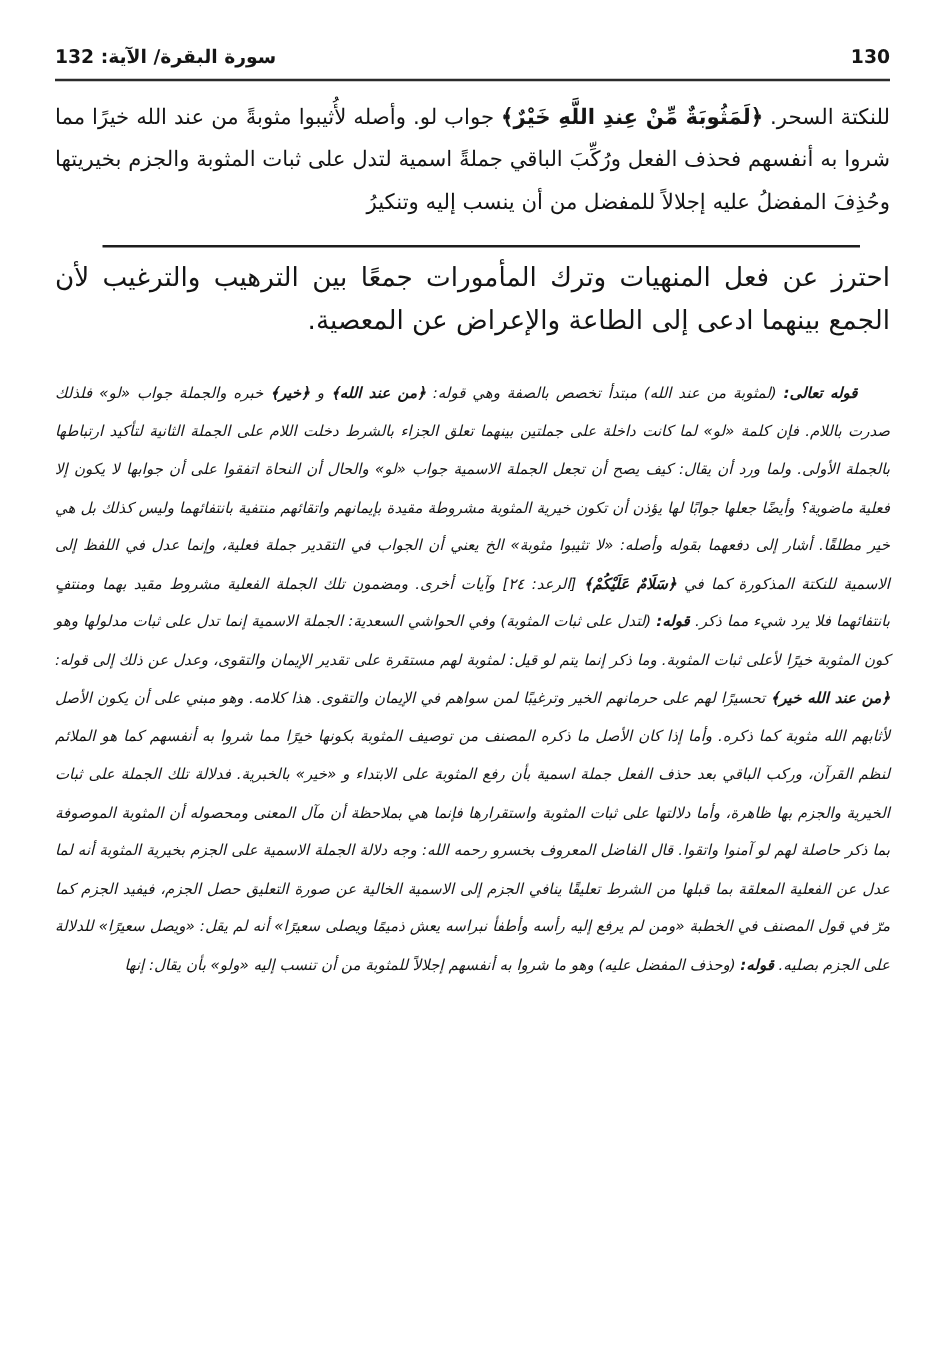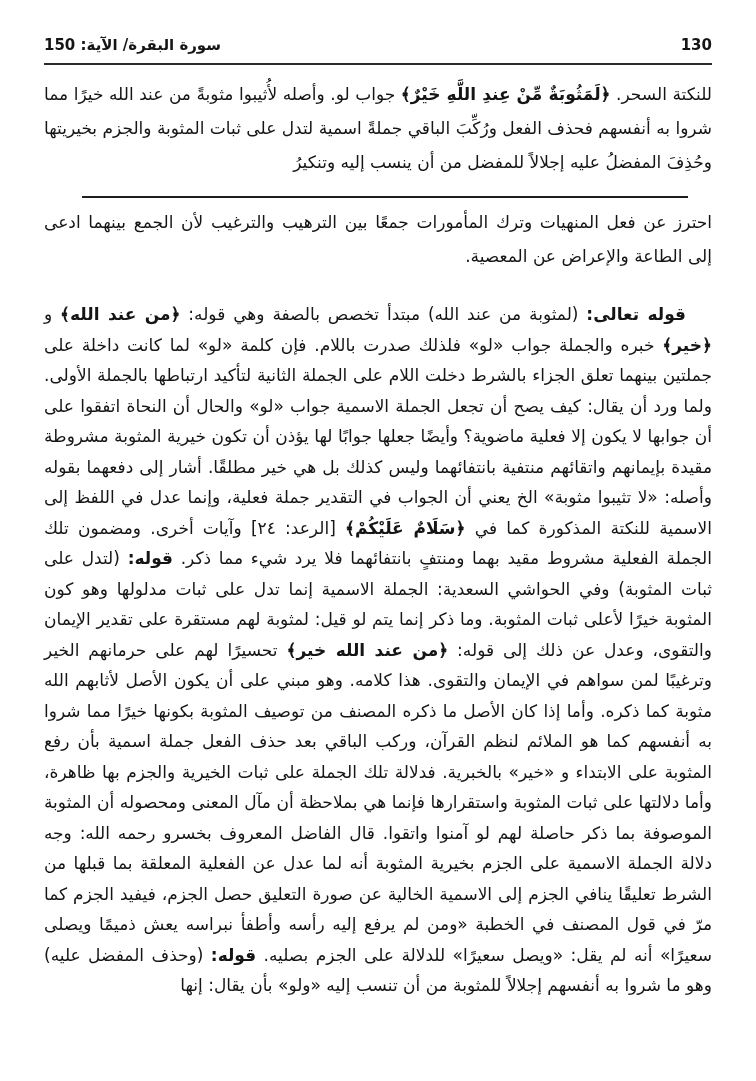--- a/index.html
+++ b/index.html
@@ -45,44 +45,45 @@
     text-align-last: auto;
   }
   
   .footnote-rule {
     border: 0;
     border-top: 2px solid #1d1d1d;
     margin: 11px 24px 0 38px;
   }
   .footnote {
     margin-top: 7px;
-    font-size: 17px;
+    font-size: 21px;
     line-height: 34px;
     text-align: justify;
   }
   
   .commentary {
     margin-top: 26px;
-    font-size: 17px;
+    font-size: 12px;
     line-height: 30.5px;
     text-align: justify;
     text-indent: 26px;
+    font-style: italic;
   }
   .seg-normal { font-weight: normal; }
   .seg-bold   { font-weight: bold; }
   .seg-quran  { font-weight: bold; margin-top: 48px; }
 </style>
 </head>
 <body>
 
 <div class="page">
 
   <div class="running-head">
     <span>130</span>
-    <span>سورة البقرة/ الآية: 150</span>
+    <span>سورة البقرة/ الآية: 132</span>
   </div>
   <hr class="head-rule">
 
   <p class="tafsir-top"><span class="seg-normal">للنكتة السحر. </span><span class="seg-quran">﴿لَمَثُوبَةٌ مِّنْ عِندِ اللَّهِ خَيْرٌ﴾</span><span class="seg-normal"> جواب لو. وأصله لأُثيبوا مثوبةً من عند الله خيرًا مما شروا به أنفسهم فحذف الفعل ورُكِّبَ الباقي جملةً اسمية لتدل على ثبات المثوبة والجزم بخيريتها وحُذِفَ المفضلُ عليه إجلالاً للمفضل من أن ينسب إليه وتنكيرُ</span></p>
 
   <hr class="footnote-rule">
 
   <p class="footnote">احترز عن فعل المنهيات وترك المأمورات جمعًا بين الترهيب والترغيب لأن الجمع بينهما ادعى إلى الطاعة والإعراض عن المعصية.</p>
 
   <p class="commentary"><span class="seg-bold">قوله تعالى:</span><span class="seg-normal"> (لمثوبة من عند الله) مبتدأ تخصص بالصفة وهي قوله: </span><span class="seg-quran">﴿من عند الله﴾</span><span class="seg-normal"> و </span><span class="seg-quran">﴿خير﴾</span><span class="seg-normal"> خبره والجملة جواب «لو» فلذلك صدرت باللام. فإن كلمة «لو» لما كانت داخلة على جملتين بينهما تعلق الجزاء بالشرط دخلت اللام على الجملة الثانية لتأكيد ارتباطها بالجملة الأولى. ولما ورد أن يقال: كيف يصح أن تجعل الجملة الاسمية جواب «لو» والحال أن النحاة اتفقوا على أن جوابها لا يكون إلا فعلية ماضوية؟ وأيضًا جعلها جوابًا لها يؤذن أن تكون خيرية المثوبة مشروطة مقيدة بإيمانهم واتقائهم منتفية بانتفائهما وليس كذلك بل هي خير مطلقًا. أشار إلى دفعهما بقوله وأصله: «لا تثيبوا مثوبة» الخ يعني أن الجواب في التقدير جملة فعلية، وإنما عدل في اللفظ إلى الاسمية للنكتة المذكورة كما في </span><span class="seg-quran">﴿سَلَامٌ عَلَيْكُمْ﴾</span><span class="seg-normal"> [الرعد: ٢٤] وآيات أخرى. ومضمون تلك الجملة الفعلية مشروط مقيد بهما ومنتفٍ بانتفائهما فلا يرد شيء مما ذكر. </span><span class="seg-bold">قوله:</span><span class="seg-normal"> (لتدل على ثبات المثوبة) وفي الحواشي السعدية: الجملة الاسمية إنما تدل على ثبات مدلولها وهو كون المثوبة خيرًا لأعلى ثبات المثوبة. وما ذكر إنما يتم لو قيل: لمثوبة لهم مستقرة على تقدير الإيمان والتقوى، وعدل عن ذلك إلى قوله: </span><span class="seg-quran">﴿من عند الله خير﴾</span><span class="seg-normal"> تحسيرًا لهم على حرمانهم الخير وترغيبًا لمن سواهم في الإيمان والتقوى. هذا كلامه. وهو مبني على أن يكون الأصل لأثابهم الله مثوبة كما ذكره. وأما إذا كان الأصل ما ذكره المصنف من توصيف المثوبة بكونها خيرًا مما شروا به أنفسهم كما هو الملائم لنظم القرآن، وركب الباقي بعد حذف الفعل جملة اسمية بأن رفع المثوبة على الابتداء و «خير» بالخبرية. فدلالة تلك الجملة على ثبات الخيرية والجزم بها ظاهرة، وأما دلالتها على ثبات المثوبة واستقرارها فإنما هي بملاحظة أن مآل المعنى ومحصوله أن المثوبة الموصوفة بما ذكر حاصلة لهم لو آمنوا واتقوا. قال الفاضل المعروف بخسرو رحمه الله: وجه دلالة الجملة الاسمية على الجزم بخيرية المثوبة أنه لما عدل عن الفعلية المعلقة بما قبلها من الشرط تعليقًا ينافي الجزم إلى الاسمية الخالية عن صورة التعليق حصل الجزم، فيفيد الجزم كما مرّ في قول المصنف في الخطبة «ومن لم يرفع إليه رأسه وأطفأ نبراسه يعش ذميمًا ويصلى سعيرًا» أنه لم يقل: «ويصل سعيرًا» للدلالة على الجزم بصليه. </span><span class="seg-bold">قوله:</span><span class="seg-normal"> (وحذف المفضل عليه) وهو ما شروا به أنفسهم إجلالاً للمثوبة من أن تنسب إليه «ولو» بأن يقال: إنها</span></p>

